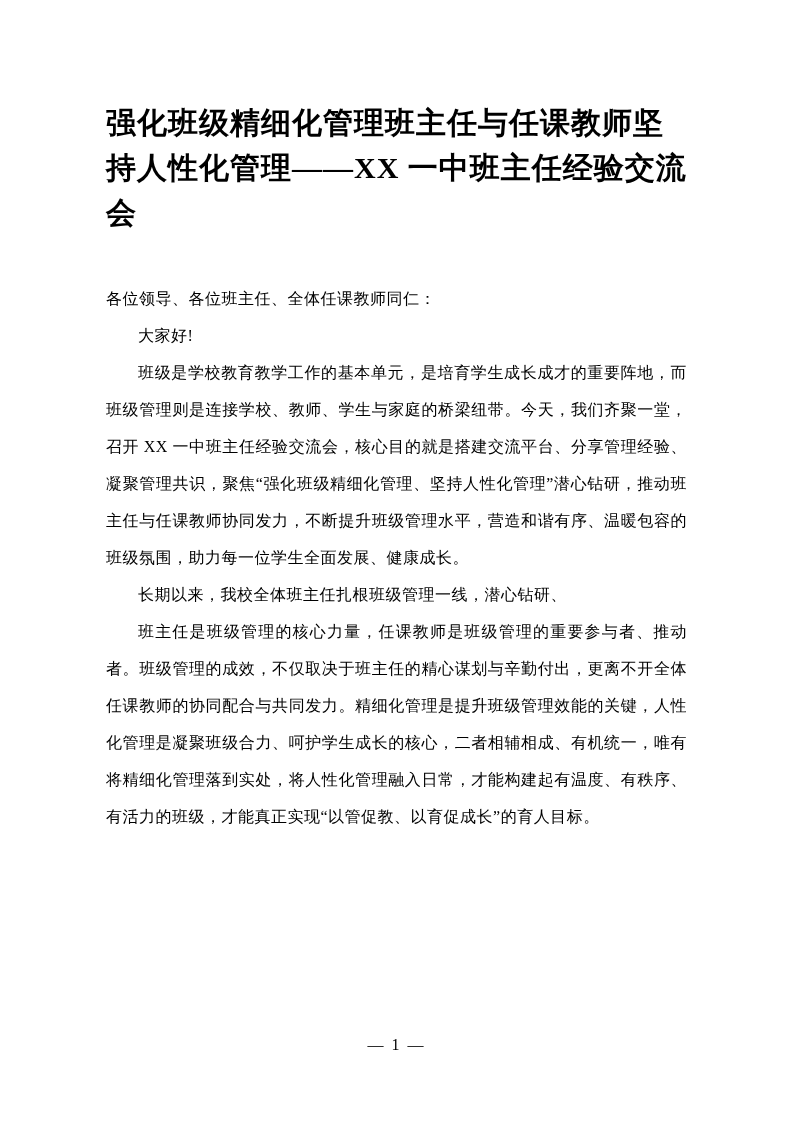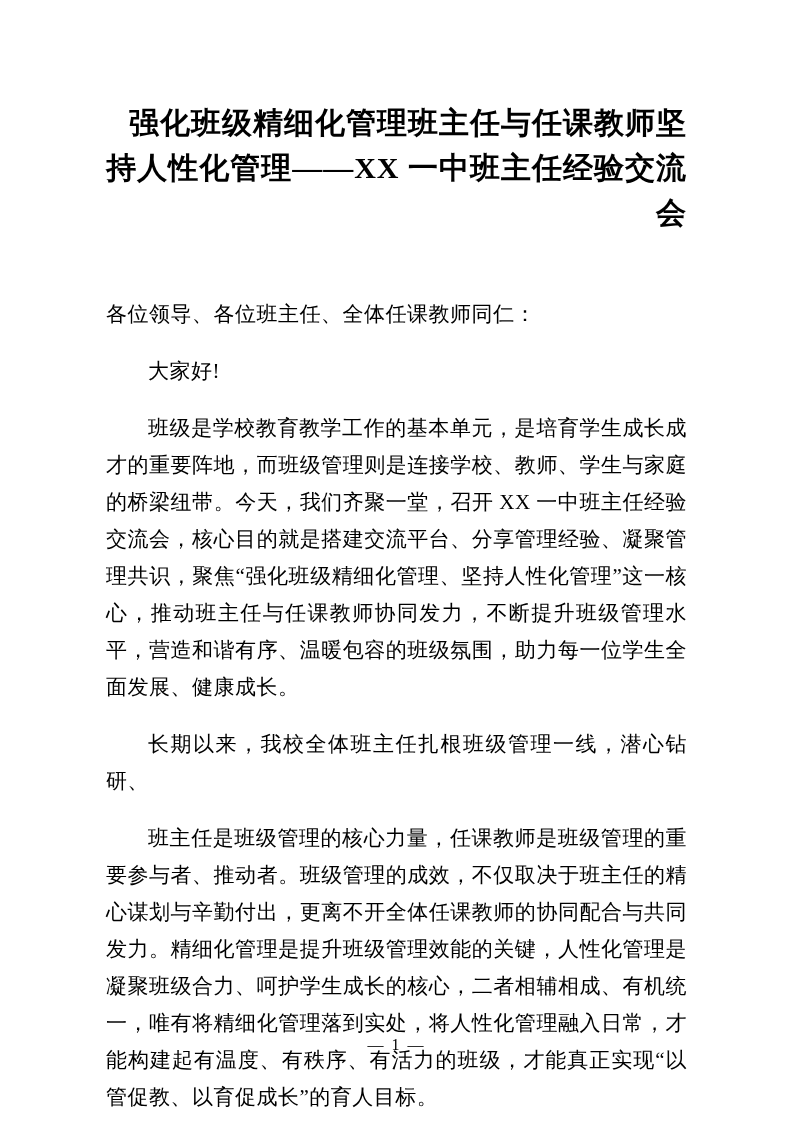--- a/index.html
+++ b/index.html
@@ -16,32 +16,31 @@
     height: 1122px;
     background: #ffffff;
     padding: 100px 106px 0 106px;
     overflow: hidden;
   }
   .doc-title {
     font-weight: 700;
     font-size: 30px;
     line-height: 45px;
     letter-spacing: 1px;
-    text-align: right;
+    text-align: left;
     color: #000000;
-    margin-bottom: 61px;
+    margin-bottom: 45px;
   }
   .doc-body p {
-    font-size: 21px;
+    font-size: 16px;
     line-height: 37px;
     letter-spacing: 0.5px;
     text-align: justify;
     text-justify: inter-ideograph;
     color: #000000;
-    margin-top: 20px;
   }
   .doc-body p.indent {
     text-indent: 2em;
   }
   .page-footer {
     position: absolute;
     left: 0;
     bottom: 68px;
     width: 100%;
     text-align: center;
@@ -52,19 +51,19 @@
 </style>
 </head>
 <body>
 
 <div class="page">
   <h1 class="doc-title">强化班级精细化管理班主任与任课教师坚持人性化管理——XX 一中班主任经验交流会</h1>
 
   <div class="doc-body">
     <p>各位领导、各位班主任、全体任课教师同仁：</p>
     <p class="indent">大家好!</p>
-    <p class="indent">班级是学校教育教学工作的基本单元，是培育学生成长成才的重要阵地，而班级管理则是连接学校、教师、学生与家庭的桥梁纽带。今天，我们齐聚一堂，召开 XX 一中班主任经验交流会，核心目的就是搭建交流平台、分享管理经验、凝聚管理共识，聚焦“强化班级精细化管理、坚持人性化管理”这一核心，推动班主任与任课教师协同发力，不断提升班级管理水平，营造和谐有序、温暖包容的班级氛围，助力每一位学生全面发展、健康成长。</p>
+    <p class="indent">班级是学校教育教学工作的基本单元，是培育学生成长成才的重要阵地，而班级管理则是连接学校、教师、学生与家庭的桥梁纽带。今天，我们齐聚一堂，召开 XX 一中班主任经验交流会，核心目的就是搭建交流平台、分享管理经验、凝聚管理共识，聚焦“强化班级精细化管理、坚持人性化管理”潜心钻研，推动班主任与任课教师协同发力，不断提升班级管理水平，营造和谐有序、温暖包容的班级氛围，助力每一位学生全面发展、健康成长。</p>
     <p class="indent">长期以来，我校全体班主任扎根班级管理一线，潜心钻研、</p>
     <p class="indent">班主任是班级管理的核心力量，任课教师是班级管理的重要参与者、推动者。班级管理的成效，不仅取决于班主任的精心谋划与辛勤付出，更离不开全体任课教师的协同配合与共同发力。精细化管理是提升班级管理效能的关键，人性化管理是凝聚班级合力、呵护学生成长的核心，二者相辅相成、有机统一，唯有将精细化管理落到实处，将人性化管理融入日常，才能构建起有温度、有秩序、有活力的班级，才能真正实现“以管促教、以育促成长”的育人目标。</p>
   </div>
 
   <div class="page-footer">— 1 —</div>
 </div>
 
 </body></html>

